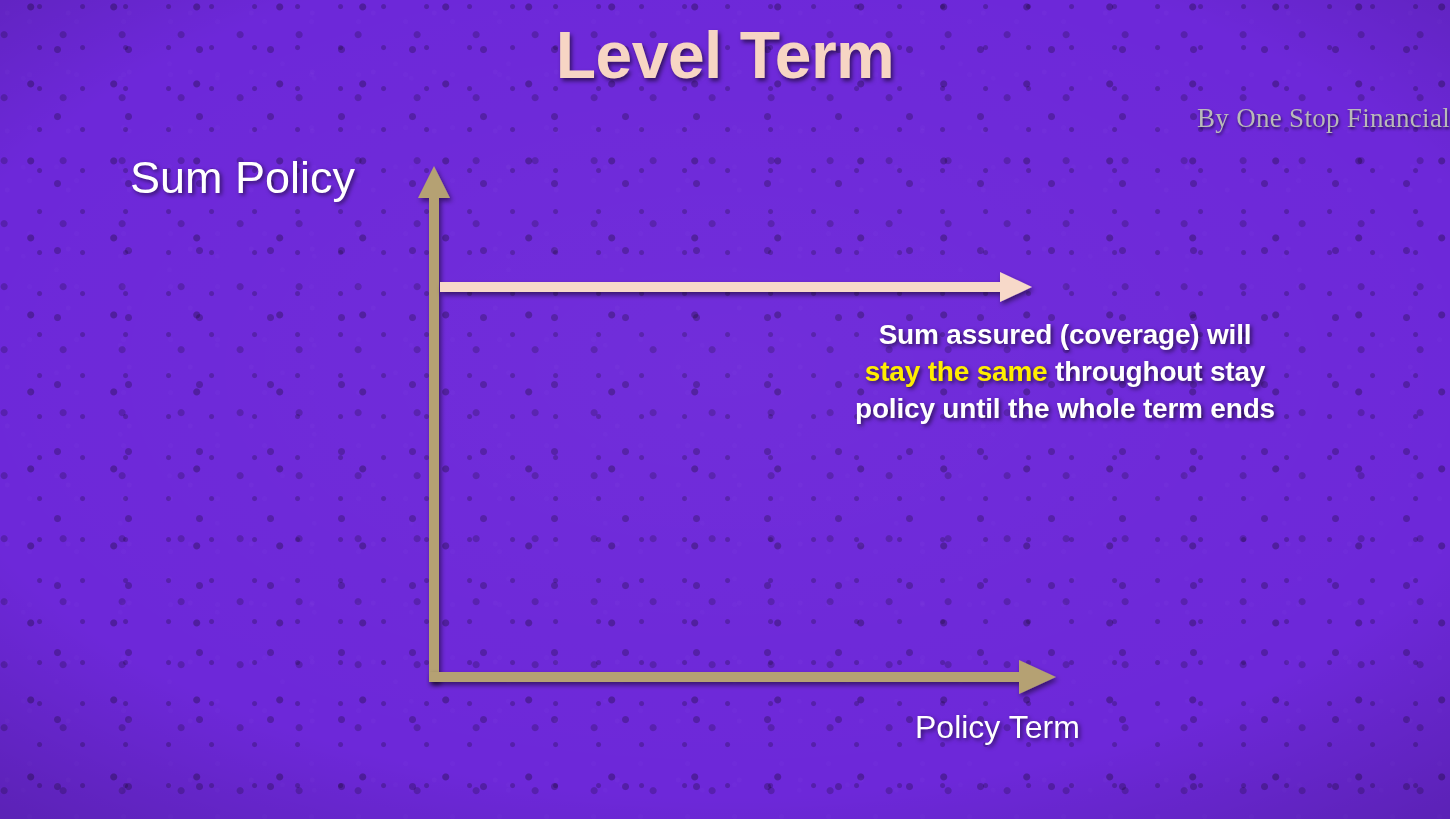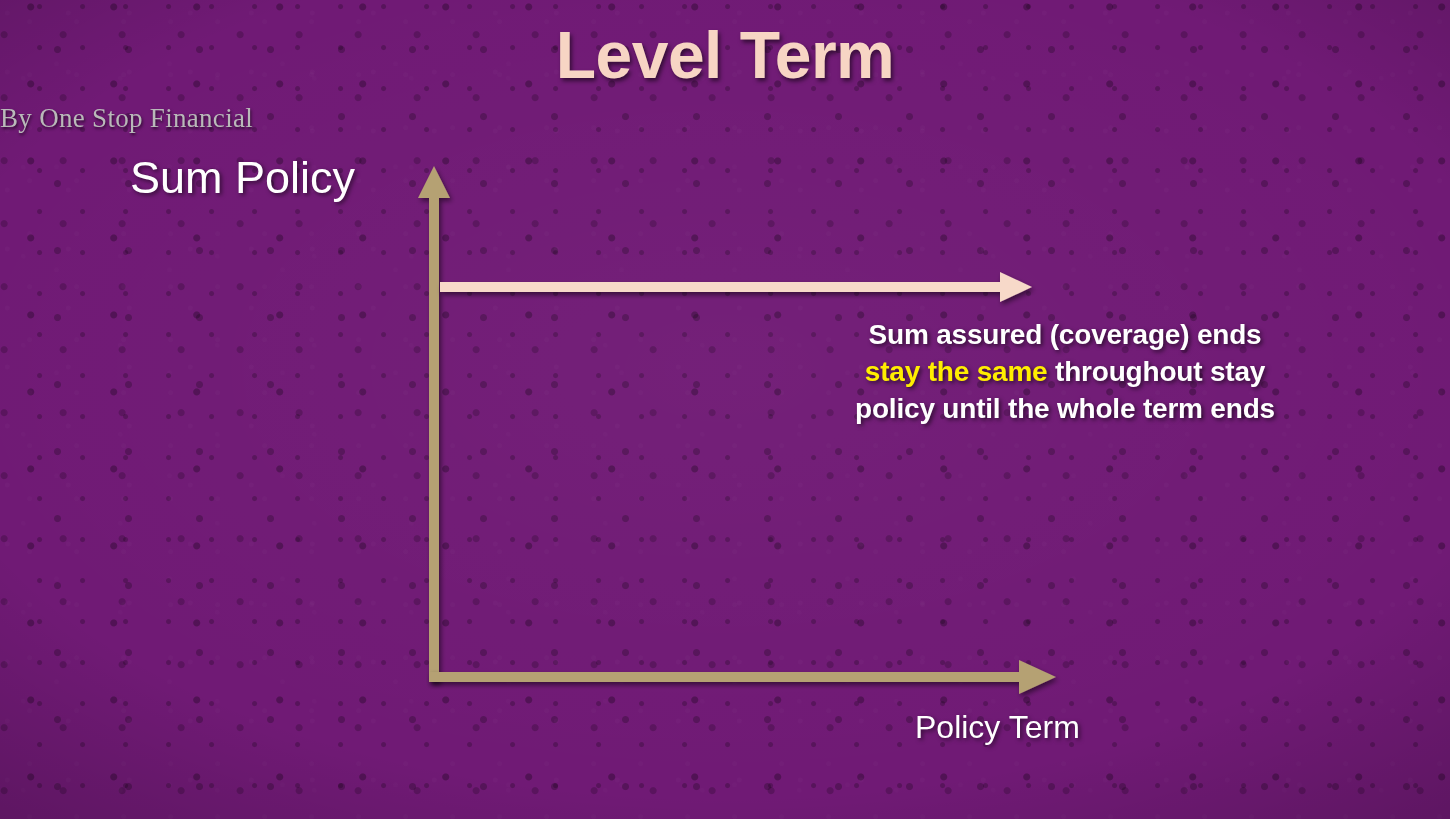--- a/index.html
+++ b/index.html
@@ -9,21 +9,21 @@
     width:1450px;
     height:819px;
     overflow:hidden;
     background:#262626;
   }
 
   #slide {
     position:relative;
     width:1450px;
     height:819px;
-    background-color:#701a75;
+    background-color:#6d28d9;
     font-family:"Liberation Sans", sans-serif;
     overflow:hidden;
   }
 
   
   #slide::before {
     content:"";
     position:absolute;
     inset:0;
     pointer-events:none;
@@ -58,21 +58,21 @@
     text-align:center;
     font-size:66px;
     font-weight:bold;
     letter-spacing:-0.5px;
     color:#f7d5c4;
     text-shadow:2px 3px 4px rgba(0,0,0,0.55);
     line-height:1.0;
   }
   #subtitle {
     left:0; right:0; top:103px;
-    text-align:left;
+    text-align:right;
     font-family:"Liberation Serif", serif;
     font-size:27px;
     color:#b9b9b9;
     text-shadow:1px 2px 3px rgba(0,0,0,0.6);
     letter-spacing:0.3px;
   }
 
   
   #y-axis-label {
     left:130px; top:152px;
@@ -145,18 +145,18 @@
     </g>
 
     <g filter="url(#softshadow)">
       <rect x="440" y="282" width="572" height="10" fill="#f7d9c9"></rect>
       <polygon points="1032,287 1000,272 1000,302" fill="#f7d9c9"></polygon>
     </g>
 
   </svg>
 
   <div class="layer" id="annotation">
-    <span class="ln">Sum assured (coverage) ends</span>
+    <span class="ln">Sum assured (coverage) will</span>
     <span class="ln"><span class="hl">stay the same</span><span> throughout stay</span></span>
     <span class="ln">policy until the whole term ends</span>
   </div>
 
 </div>
 
 </body></html>

